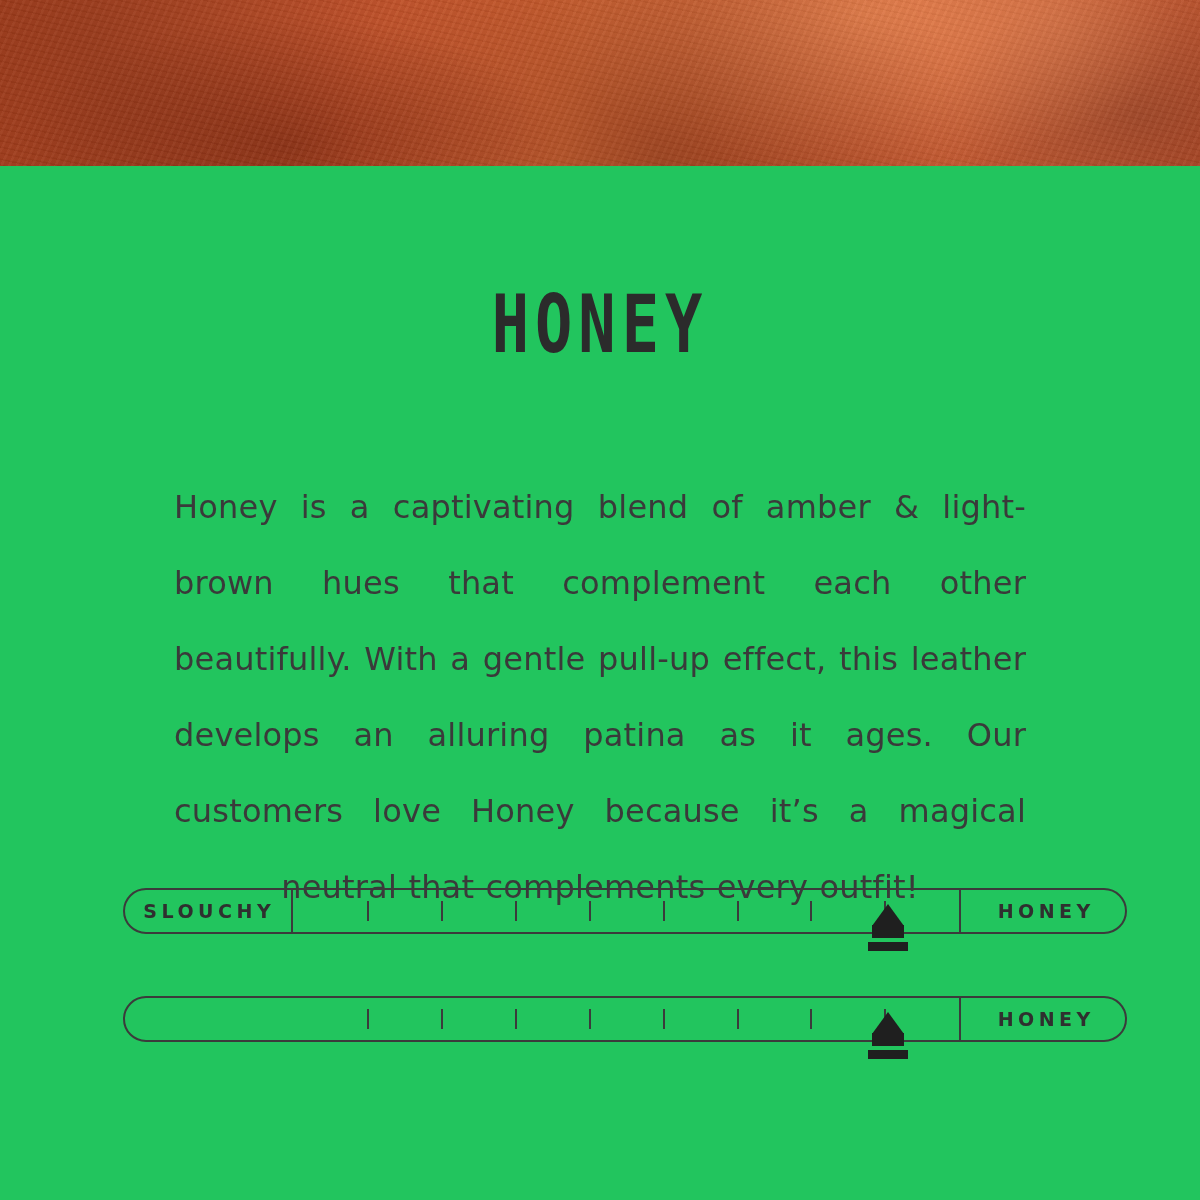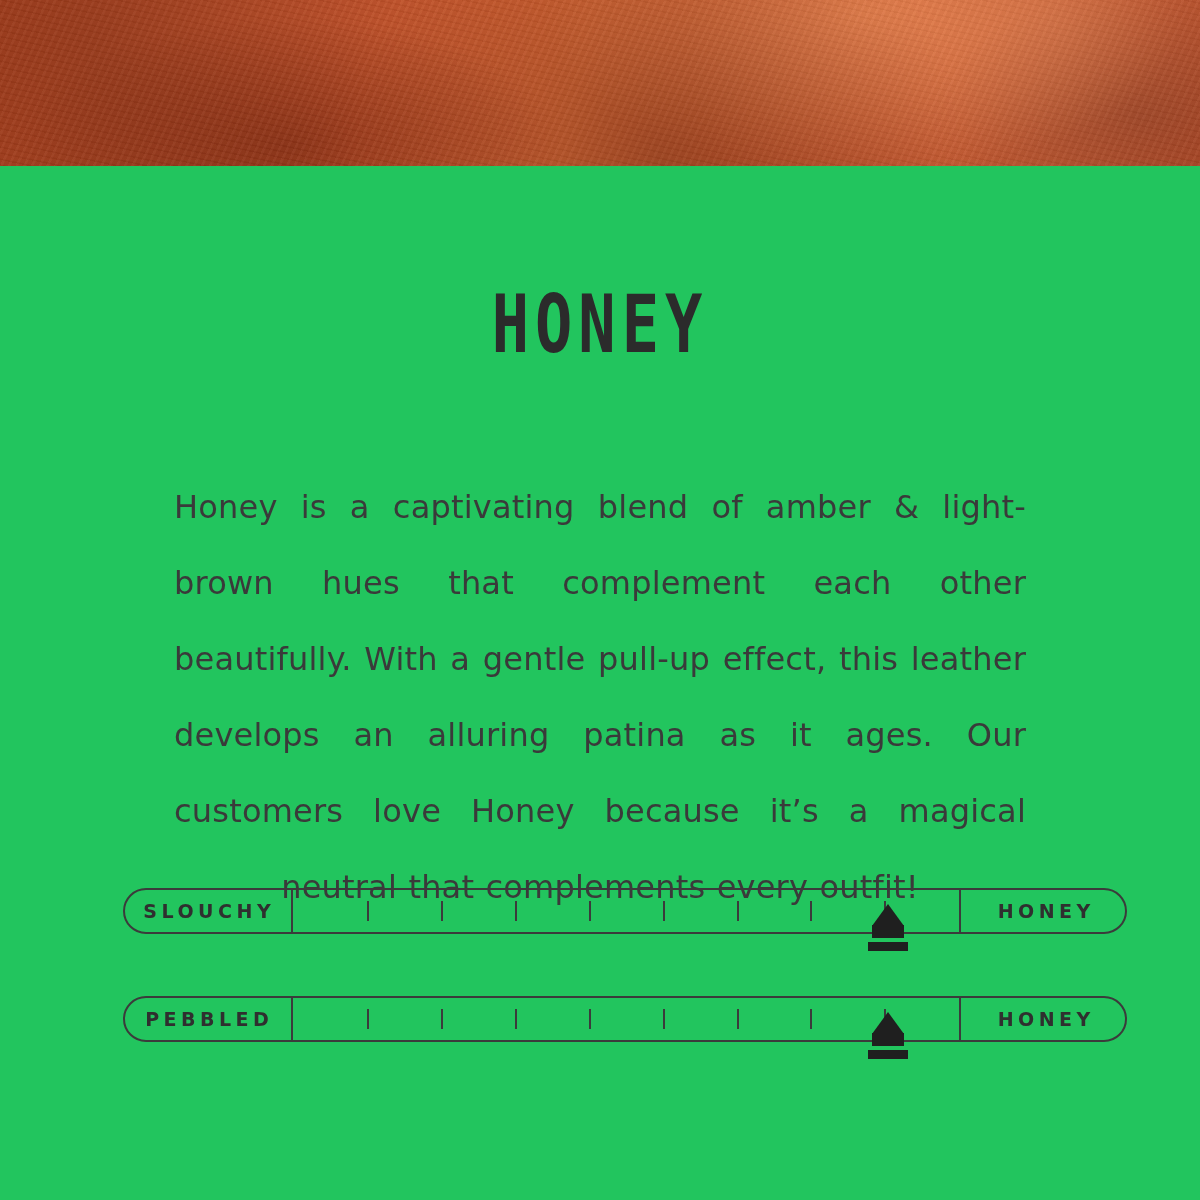--- a/index.html
+++ b/index.html
@@ -211,21 +211,20 @@
       </div>
       <div class="marker" style="left:742px">
         <div class="head"></div>
         <div class="body"></div>
         <div class="foot"></div>
       </div>
     </div>
 
     <div class="slider-row">
       <div class="track"></div>
-      <div class="cap-label cap-left">PEBBLED</div>
       <div class="cap-label cap-right">HONEY</div>
       <div class="ticks">
         <div class="tick" style="left:11.1%"></div>
         <div class="tick" style="left:22.2%"></div>
         <div class="tick" style="left:33.3%"></div>
         <div class="tick" style="left:44.4%"></div>
         <div class="tick" style="left:55.5%"></div>
         <div class="tick" style="left:66.6%"></div>
         <div class="tick" style="left:77.7%"></div>
         <div class="tick" style="left:88.8%"></div>

